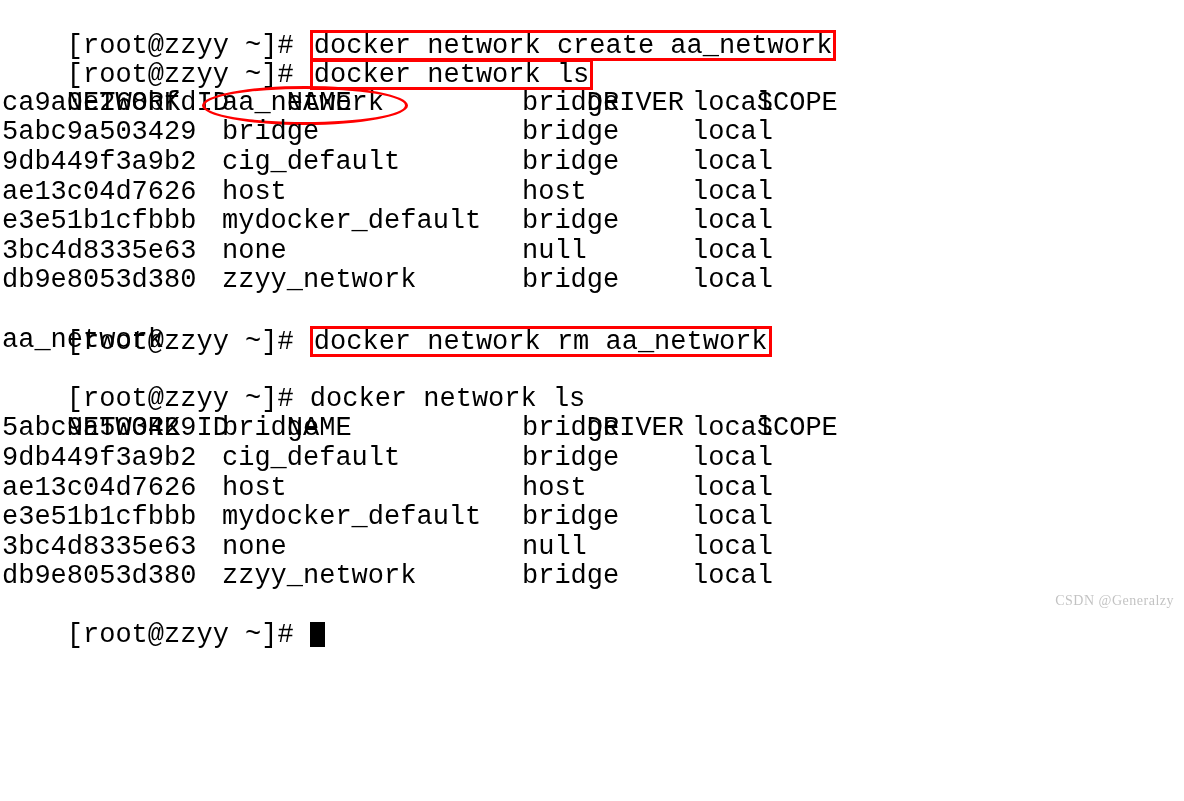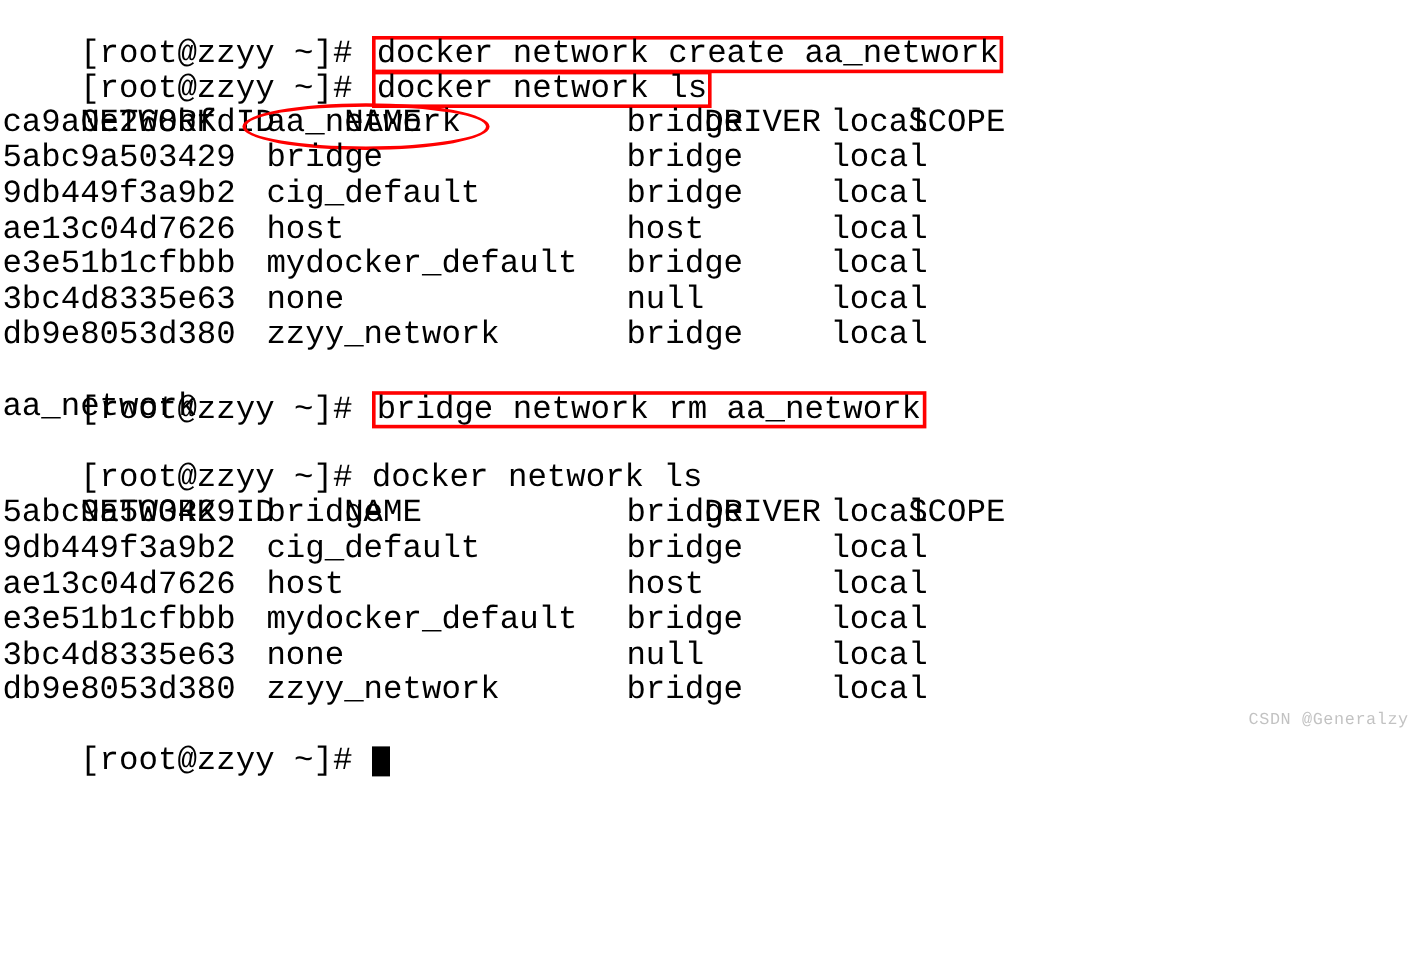--- a/index.html
+++ b/index.html
@@ -61,21 +61,21 @@
     background: #000;
     vertical-align: text-bottom;
     margin-bottom: 3px;
   }
   .watermark {
     position: absolute;
     right: 10px;
     bottom: 6px;
     font-size: 14px;
     color: rgba(120,120,120,0.45);
-    font-family: Liberation Mono, monospace;
+    font-family: Liberation Serif, serif;
     letter-spacing: 0.5px;
   }
 </style>
 </head>
 <body>
 
 <div class="terminal">
 
   <div class="line">
     <span>[root@zzyy ~]#</span> <span class="red-box"><span>docker network create aa_network</span></span>
@@ -93,21 +93,21 @@
       <div class="line row"><span class="col-id">ca9a0e268bfd</span><span class="col-name"><span class="ellipse-wrap">aa_network</span></span><span class="col-drv">bridge</span><span class="col-scp">local</span></div>
       <div class="line row"><span class="col-id">5abc9a503429</span><span class="col-name">bridge</span><span class="col-drv">bridge</span><span class="col-scp">local</span></div>
       <div class="line row"><span class="col-id">9db449f3a9b2</span><span class="col-name">cig_default</span><span class="col-drv">bridge</span><span class="col-scp">local</span></div>
       <div class="line row"><span class="col-id">ae13c04d7626</span><span class="col-name">host</span><span class="col-drv">host</span><span class="col-scp">local</span></div>
       <div class="line row"><span class="col-id">e3e51b1cfbbb</span><span class="col-name">mydocker_default</span><span class="col-drv">bridge</span><span class="col-scp">local</span></div>
       <div class="line row"><span class="col-id">3bc4d8335e63</span><span class="col-name">none</span><span class="col-drv">null</span><span class="col-scp">local</span></div>
       <div class="line row"><span class="col-id">db9e8053d380</span><span class="col-name">zzyy_network</span><span class="col-drv">bridge</span><span class="col-scp">local</span></div>
     </div>
 
   <div class="line">
-    <span>[root@zzyy ~]#</span> <span class="red-box"><span>bridge network rm aa_network</span></span>
+    <span>[root@zzyy ~]#</span> <span class="red-box"><span>docker network rm aa_network</span></span>
   </div>
   <div class="line">aa_network</div>
 
   <div class="line">
     <span>[root@zzyy ~]#</span> <span>docker network ls</span>
   </div>
 
   <div class="line row">
     <span class="col-id">NETWORK ID</span><span class="col-name">NAME</span><span class="col-drv">DRIVER</span><span class="col-scp">SCOPE</span>
   </div>

